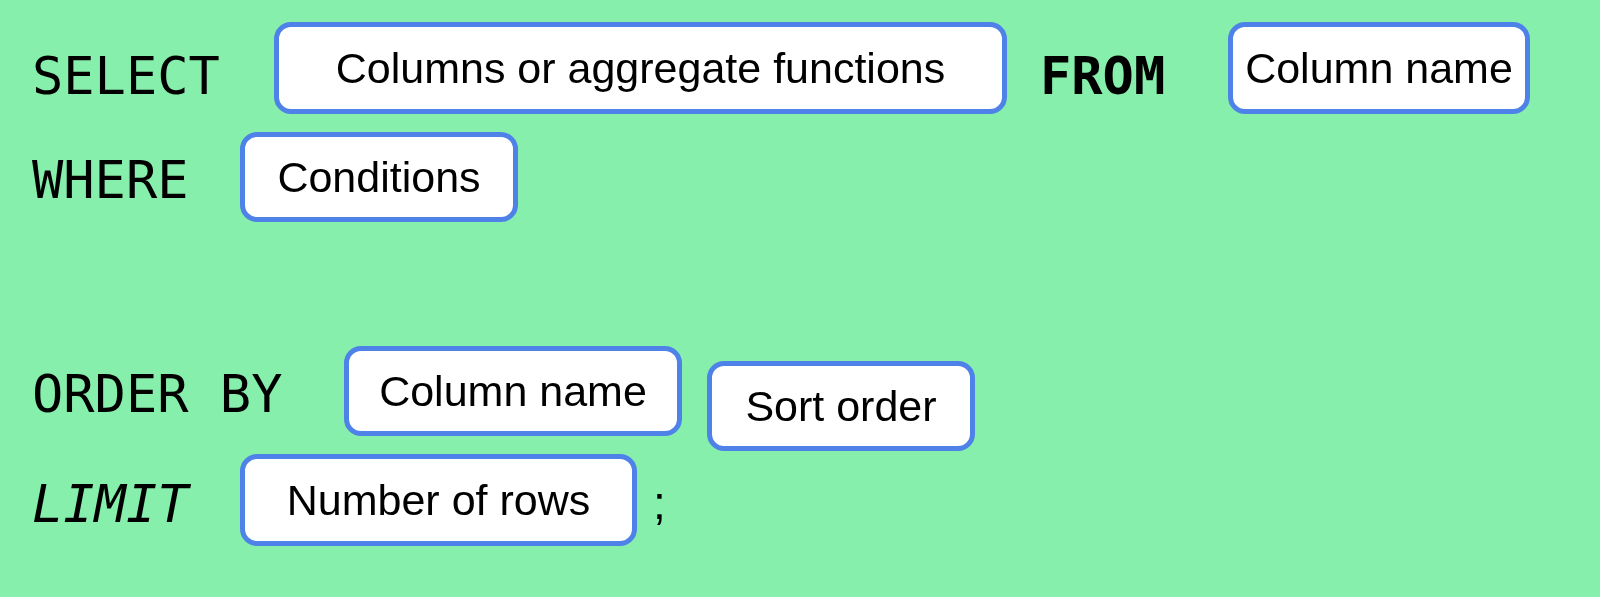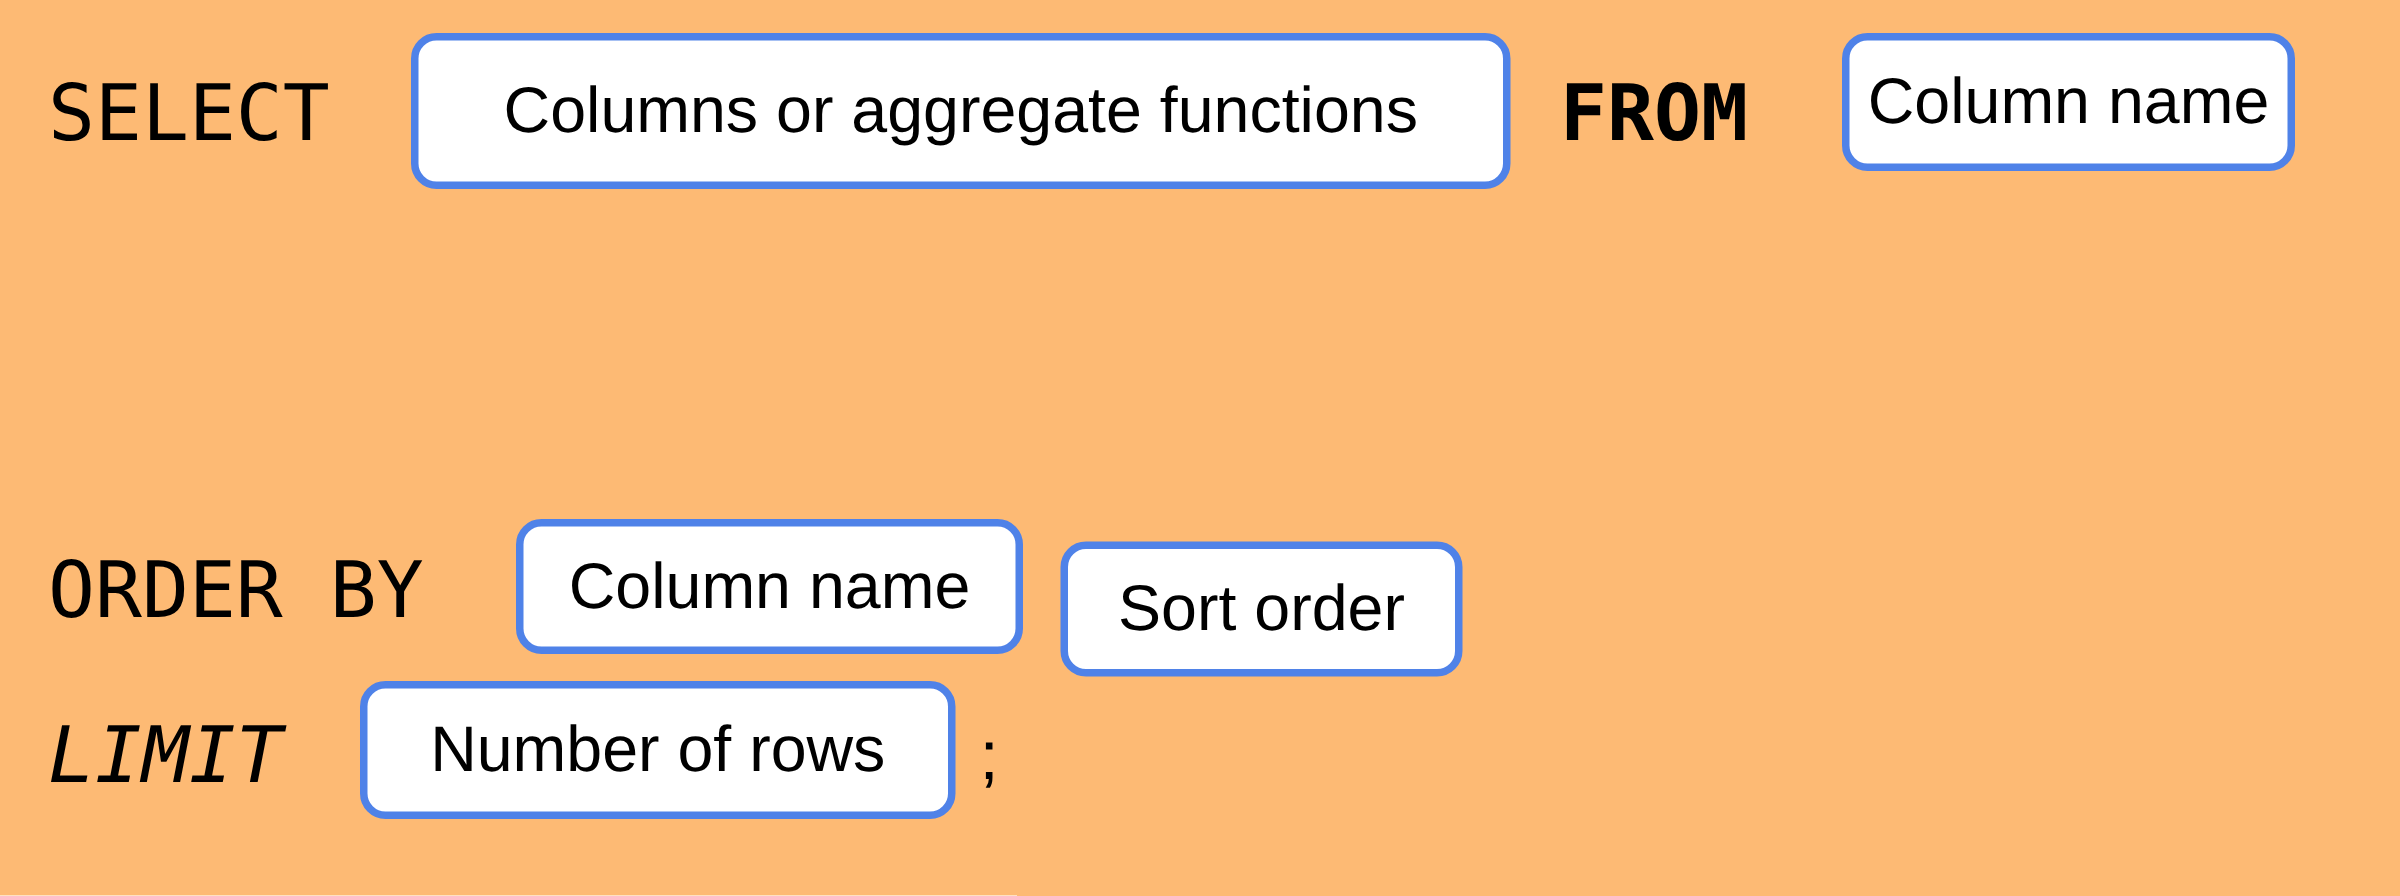--- a/index.html
+++ b/index.html
@@ -5,21 +5,21 @@
 <style>
   html, body {
     margin: 0;
     padding: 0;
     background: #ffffff;
   }
   #canvas {
     position: relative;
     width: 1600px;
     height: 597px;
-    background: #fdba74;
+    background: #86efac;
     overflow: hidden;
     font-kerning: none;
     text-align: right;
   }
   .row {
     position: absolute;
     left: 0;
     width: 1600px;
     display: flex;
     align-items: center;
@@ -71,21 +71,21 @@
 
   
   .kw-select   { position:absolute; left: 32px;  top: 28px; }
   .kw-where    { position:absolute; left: 32px;  top: 22px; }
   .kw-groupby  { position:absolute; left: 32px;  top: 22px; }
   .kw-orderby  { position:absolute; left: 32px;  top: 22px; }
   .kw-limit    { position:absolute; left: 32px;  top: 24px; font-style: italic; }
 
   .kw-from     { position:absolute; left: 1040px; top: 28px; font-weight: bold; }
 
-  .tok-columns-agg { position:absolute; left: 274px;  top: 0px;  width: 733px; height: 104px; }
+  .tok-columns-agg { position:absolute; left: 274px;  top: 0px;  width: 733px; height: 92px; }
   .tok-table-name  { position:absolute; left: 1228px; top: 0px;  width: 302px; height: 92px; }
   .tok-conditions  { position:absolute; left: 240px;  top: 0px;  width: 278px; }
   .tok-columns     { position:absolute; left: 344px;  top: 0px;  width: 226px; }
   .tok-column-name { position:absolute; left: 344px;  top: 0px;  width: 338px; }
   .tok-sort-order  { position:absolute; left: 707px;  top: 0px;  width: 268px; margin-top: 15px; }
   .tok-num-rows    { position:absolute; left: 240px;  top: 0px;  width: 397px; height: 92px; }
 
   .semi { position:absolute; left: 653px; top: 26px; }
 </style>
 </head>
@@ -101,20 +101,28 @@
       <span class="token-label">Columns or aggregate functions</span>
     </div>
 
     <span class="keyword kw-from">FROM</span>
 
     <div class="token tok-table-name">
       <span class="token-label">Column name</span>
     </div>
   </div>
 
+  <div class="row" id="row-where">
+
+    <span class="keyword kw-where">WHERE</span>
+
+    <div class="token tok-conditions">
+      <span class="token-label">Conditions</span>
+    </div>
+  </div>
 
 
   <div class="row" id="row-order-by">
 
     <span class="keyword kw-orderby">ORDER BY</span>
 
     <div class="token tok-column-name">
       <span class="token-label">Column name</span>
     </div>
 

